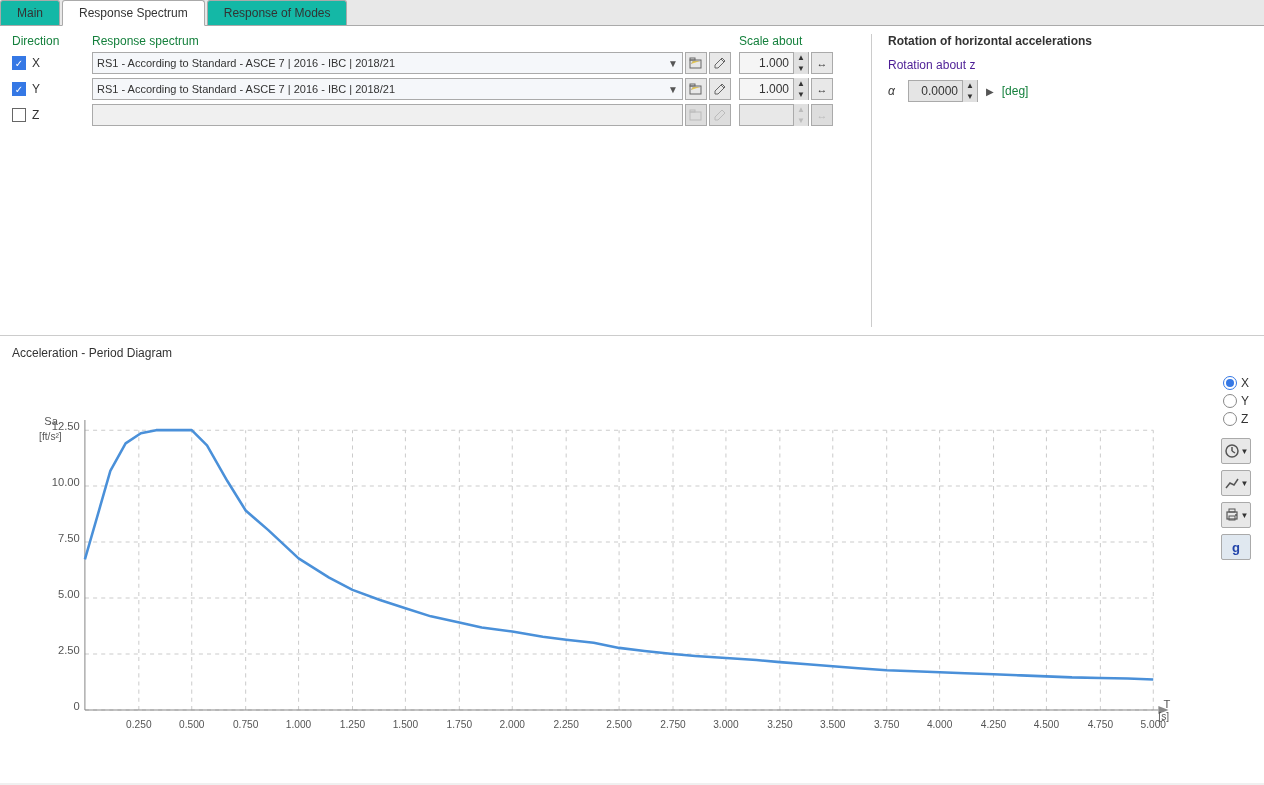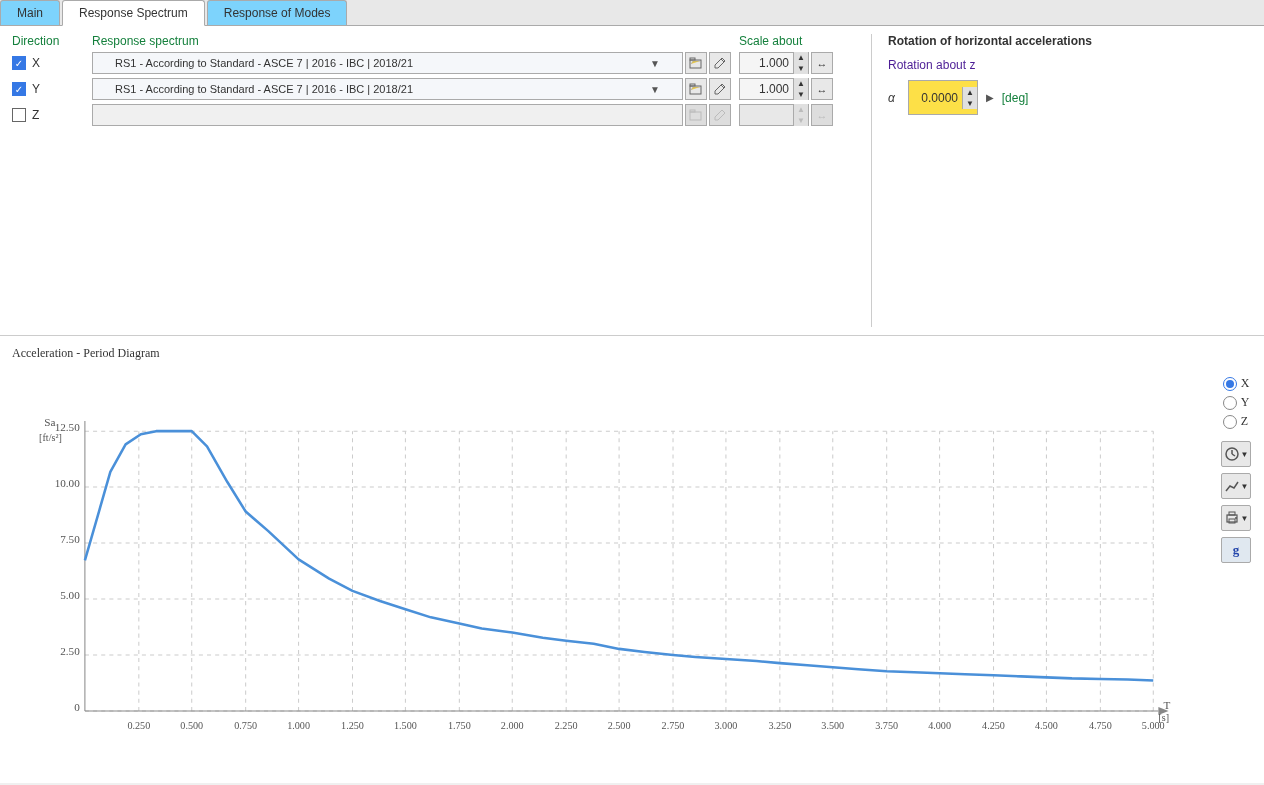--- a/index.html
+++ b/index.html
@@ -4,21 +4,21 @@
   <style>
     * { box-sizing: border-box; margin: 0; padding: 0; }
     body { font-family: Arial, sans-serif; font-size: 12px; background: #f0f0f0; color: #333; width: 1264px; height: 785px; overflow: hidden; }
 
     
     .tabs { display: flex; background: #e8e8e8; border-bottom: 1px solid #aaa; }
     .tab {
       padding: 5px 16px;
       border: 1px solid #aaa;
       border-bottom: none;
-      background: #7dd3fc;
+      background: #14b8a6;
       cursor: pointer;
       margin-right: 2px;
       font-size: 12px;
       border-radius: 3px 3px 0 0;
     }
     .tab.active {
       background: #fff;
       border-bottom: 1px solid #fff;
       margin-bottom: -1px;
       z-index: 1;
@@ -82,21 +82,21 @@
       display: flex;
       align-items: center;
     }
 
     .rs-dropdown {
       flex: 1;
       height: 22px;
       border: 1px solid #aaa;
       background: #f5f7fa;
       font-size: 11px;
-      padding: 0 22px;
+      padding: 0 4px;
       display: flex;
       align-items: center;
       justify-content: center;
       cursor: pointer;
       position: relative;
     }
     .rs-dropdown.empty {
       background: #f0f0f0;
     }
     .dropdown-arrow {
@@ -179,23 +179,23 @@
       color: #4c1d95;
     }
     .rotation-row {
       display: flex;
       align-items: center;
       gap: 8px;
     }
     .rotation-label { width: 12px; font-style: italic; }
     .rotation-input {
       width: 70px;
-      height: 35px;
+      height: 22px;
       border: 1px solid #aaa;
-      background: #fde047;
+      background: #e5e5e5;
       display: flex;
       align-items: center;
     }
     .rotation-value {
       flex: 1;
       padding: 0 4px;
       font-size: 12px;
       text-align: right;
     }
     .rotation-spin {
@@ -224,21 +224,20 @@
       color: #15803d;
     }
 
     
     .bottom-panel {
       display: flex;
       background: #fff;
       padding: 10px 8px 10px 12px;
       height: calc(785px - 310px - 28px);
       position: relative;
-      font-family: Liberation Serif, serif;
     }
     .chart-area {
       flex: 1;
       position: relative;
     }
     .chart-title {
       font-size: 12px;
       margin-bottom: 4px;
       color: #333;
     }

